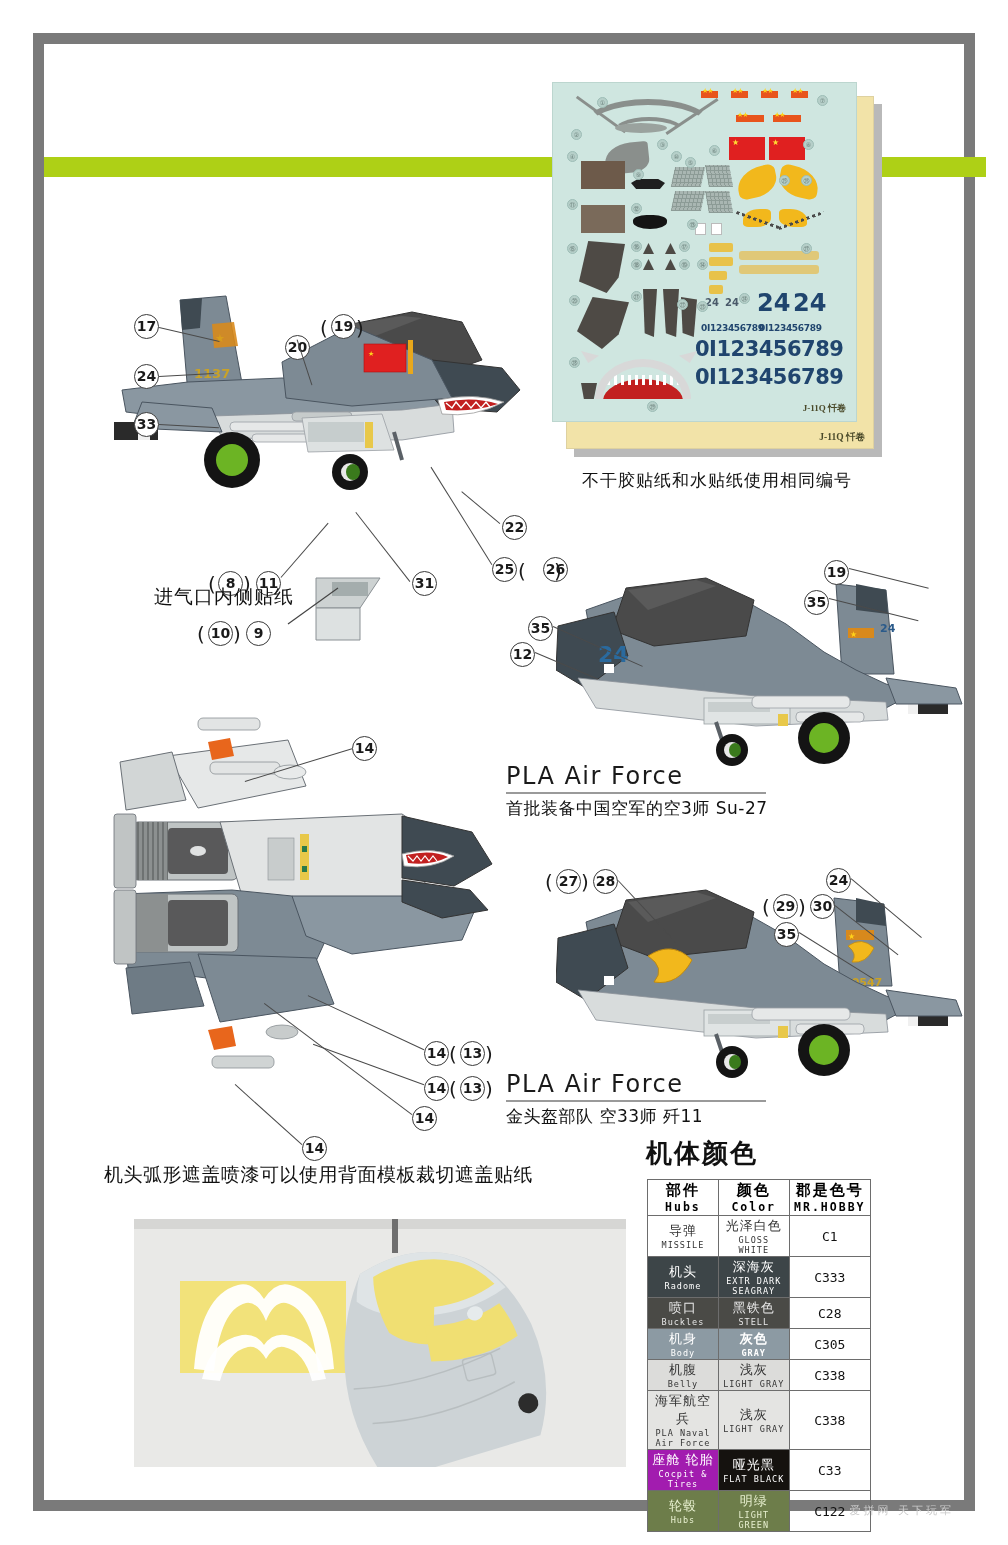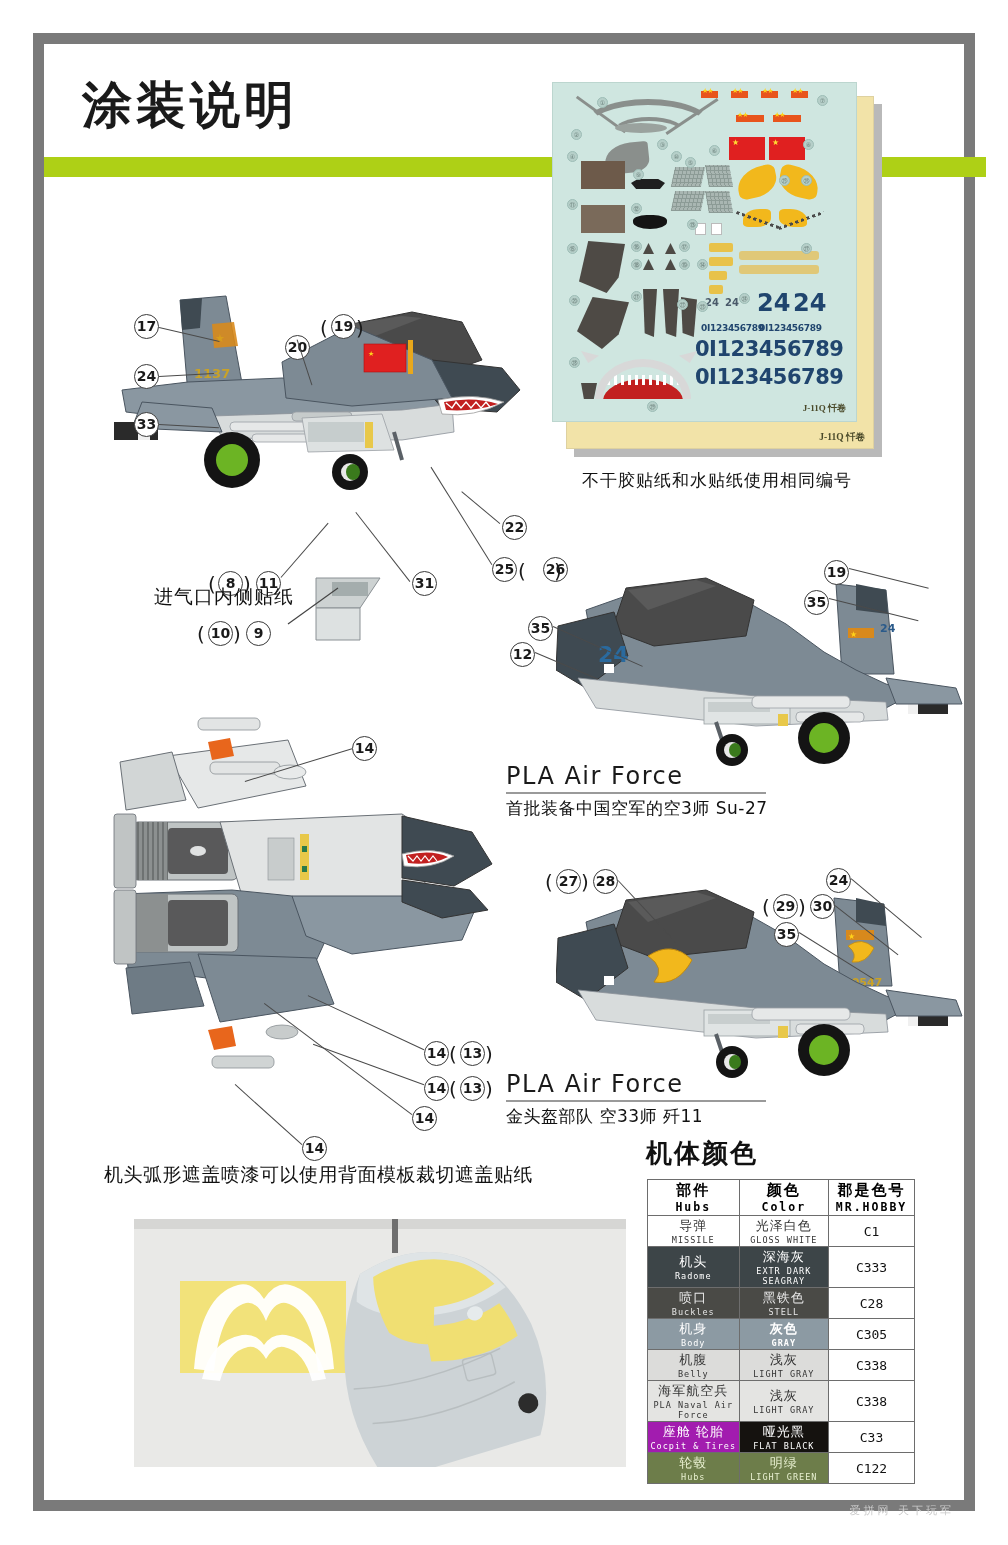--- a/index.html
+++ b/index.html
@@ -251,21 +251,21 @@
     left: 602px; top: 1092px;
     font-size: 26px;
     font-weight: bold;
     color: #111;
     font-family: "DejaVu Sans", sans-serif;
     letter-spacing: 2px;
   }
   table.colortable {
     position: absolute;
     left: 603px; top: 1135px;
-    width: 268px;
+    width: 224px;
     border-collapse: collapse;
     font-family: "DejaVu Sans", sans-serif;
   }
   table.colortable td, table.colortable th {
     border: 1px solid #6d6d6d;
     text-align: center;
     vertical-align: middle;
     padding: 1px 2px;
   }
   .th-cn { font-size: 15px; font-weight: bold; display:block; letter-spacing:2px;}
@@ -281,21 +281,20 @@
     letter-spacing: 3px;
     font-family: "DejaVu Sans", sans-serif;
   }
 </style>
 </head>
 <body>
 
 <div class="page-frame">
 <div class="inner">
 
-  <div class="title">涂装说明</div>
   <div class="green-bar"></div>
 
   <div class="decal-wrap">
     <div class="decal-shadow2"></div>
     <div class="decal-yellow">
       <div class="decal-label dl-yellow">J-11Q 忏卷</div>
     </div>
     <div class="decal-sheet">
 
       <div class="swoosh" style="left:28px;top:16px;width:134px;height:60px;border-width:6px;"></div>

